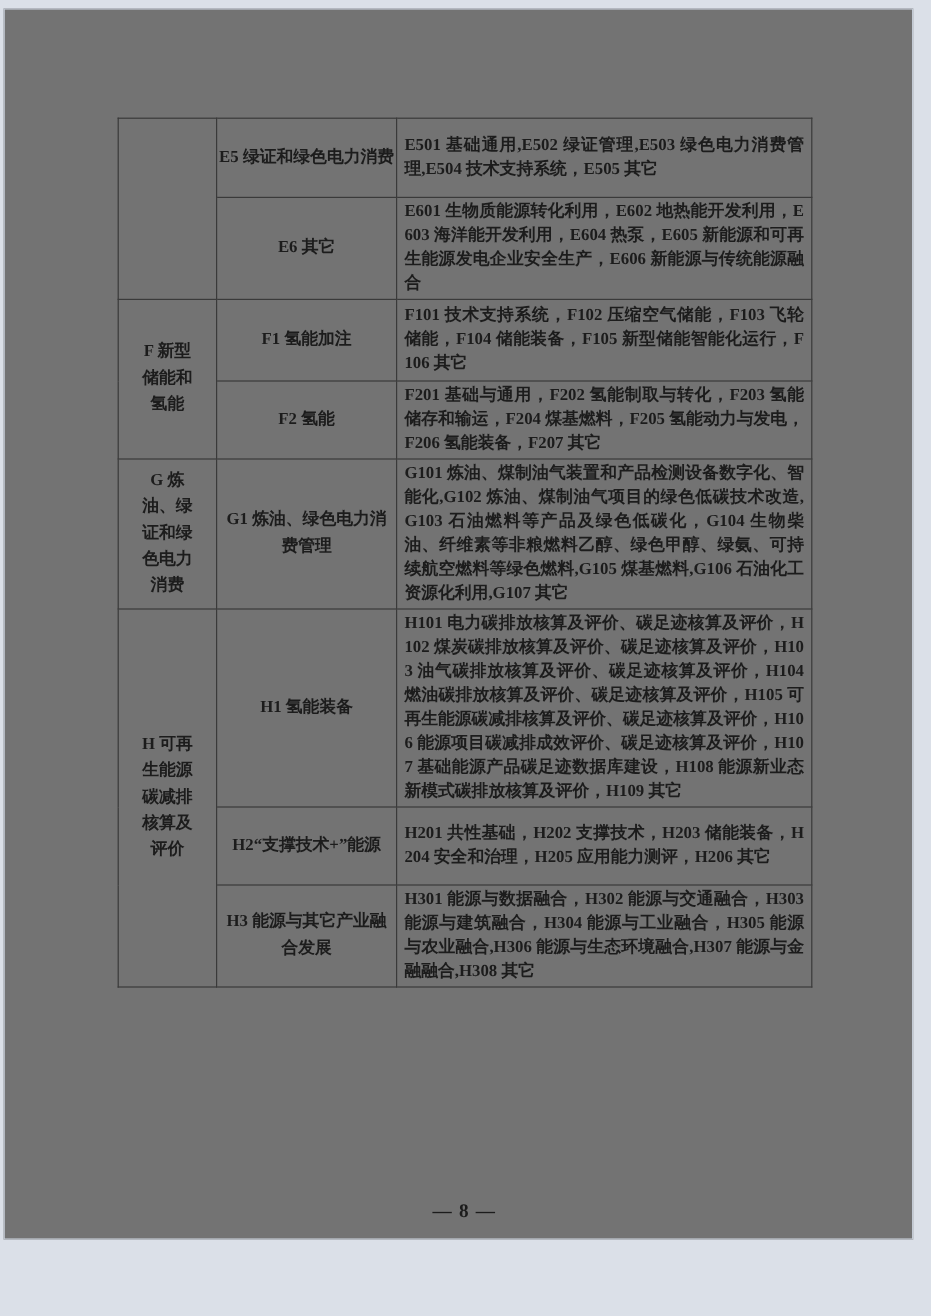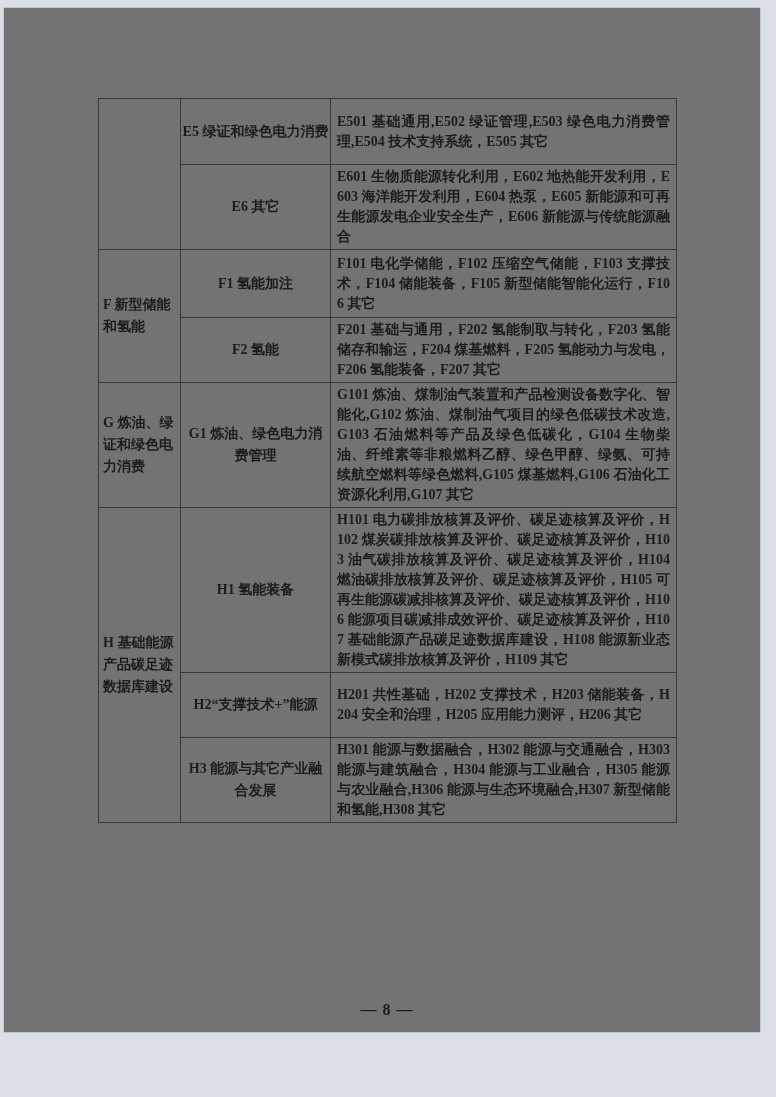--- a/index.html
+++ b/index.html
@@ -32,23 +32,23 @@
     color: #1c1c1c;
   }
   .doc-table td {
     border: 1px solid #3a3a3a;
     vertical-align: middle;
     font-size: 14px;
     box-sizing: border-box;
     word-break: break-all;
   }
   .cat {
-    text-align: left;
+    text-align: center;
     line-height: 22px;
-    padding: 2px 4px;
+    padding: 2px 14px;
   }
   .sub {
     text-align: center;
     line-height: 22px;
     padding: 2px 1px;
   }
   .det {
     text-align: justify;
     line-height: 20px;
     padding: 2px 6px;
@@ -90,44 +90,44 @@
         <td class="det">E501 基础通用,E502 绿证管理,E503 绿色电力消费管理,E504 技术支持系统，E505 其它</td>
       </tr>
       <tr class="h66">
         <td class="sub">E6 其它</td>
         <td class="det">E601 生物质能源转化利用，E602 地热能开发利用，E603 海洋能开发利用，E604 热泵，E605 新能源和可再生能源发电企业安全生产，E606 新能源与传统能源融合</td>
       </tr>
 
       <tr class="h68">
         <td class="cat" rowspan="2">F 新型储能和氢能</td>
         <td class="sub">F1 氢能加注</td>
-        <td class="det">F101 电化学储能，F102 压缩空气储能，F103 支撑技术，F104 储能装备，F105 新型储能智能化运行，F106 其它</td>
+        <td class="det">F101 技术支持系统，F102 压缩空气储能，F103 飞轮储能，F104 储能装备，F105 新型储能智能化运行，F106 其它</td>
       </tr>
       <tr class="h65">
         <td class="sub">F2 氢能</td>
         <td class="det">F201 基础与通用，F202 氢能制取与转化，F203 氢能储存和输运，F204 煤基燃料，F205 氢能动力与发电，F206 氢能装备，F207 其它</td>
       </tr>
 
       <tr class="h124">
         <td class="cat">G 炼油、绿证和绿色电力消费</td>
         <td class="sub">G1 炼油、绿色电力消费管理</td>
         <td class="det">G101 炼油、煤制油气装置和产品检测设备数字化、智能化,G102 炼油、煤制油气项目的绿色低碳技术改造,G103 石油燃料等产品及绿色低碳化，G104 生物柴油、纤维素等非粮燃料乙醇、绿色甲醇、绿氨、可持续航空燃料等绿色燃料,G105 煤基燃料,G106 石油化工资源化利用,G107 其它</td>
       </tr>
 
       <tr class="h160">
-        <td class="cat" rowspan="3">H 基础能源产品碳足迹数据库建设</td>
+        <td class="cat" rowspan="3">H 可再生能源碳减排核算及评价</td>
         <td class="sub">H1 氢能装备</td>
         <td class="det">H101 电力碳排放核算及评价、碳足迹核算及评价，H102 煤炭碳排放核算及评价、碳足迹核算及评价，H103 油气碳排放核算及评价、碳足迹核算及评价，H104 燃油碳排放核算及评价、碳足迹核算及评价，H105 可再生能源碳减排核算及评价、碳足迹核算及评价，H106 能源项目碳减排成效评价、碳足迹核算及评价，H107 基础能源产品碳足迹数据库建设，H108 能源新业态新模式碳排放核算及评价，H109 其它</td>
       </tr>
       <tr class="h65">
         <td class="sub">H2“支撑技术+”能源</td>
         <td class="det">H201 共性基础，H202 支撑技术，H203 储能装备，H204 安全和治理，H205 应用能力测评，H206 其它</td>
       </tr>
       <tr class="h84">
         <td class="sub">H3 能源与其它产业融合发展</td>
-        <td class="det">H301 能源与数据融合，H302 能源与交通融合，H303 能源与建筑融合，H304 能源与工业融合，H305 能源与农业融合,H306 能源与生态环境融合,H307 新型储能和氢能,H308 其它</td>
+        <td class="det">H301 能源与数据融合，H302 能源与交通融合，H303 能源与建筑融合，H304 能源与工业融合，H305 能源与农业融合,H306 能源与生态环境融合,H307 能源与金融融合,H308 其它</td>
       </tr>
     </tbody>
   </table>
 
   <div class="page-number">— 8 —</div>
 
 </div>
 
 </body></html>

